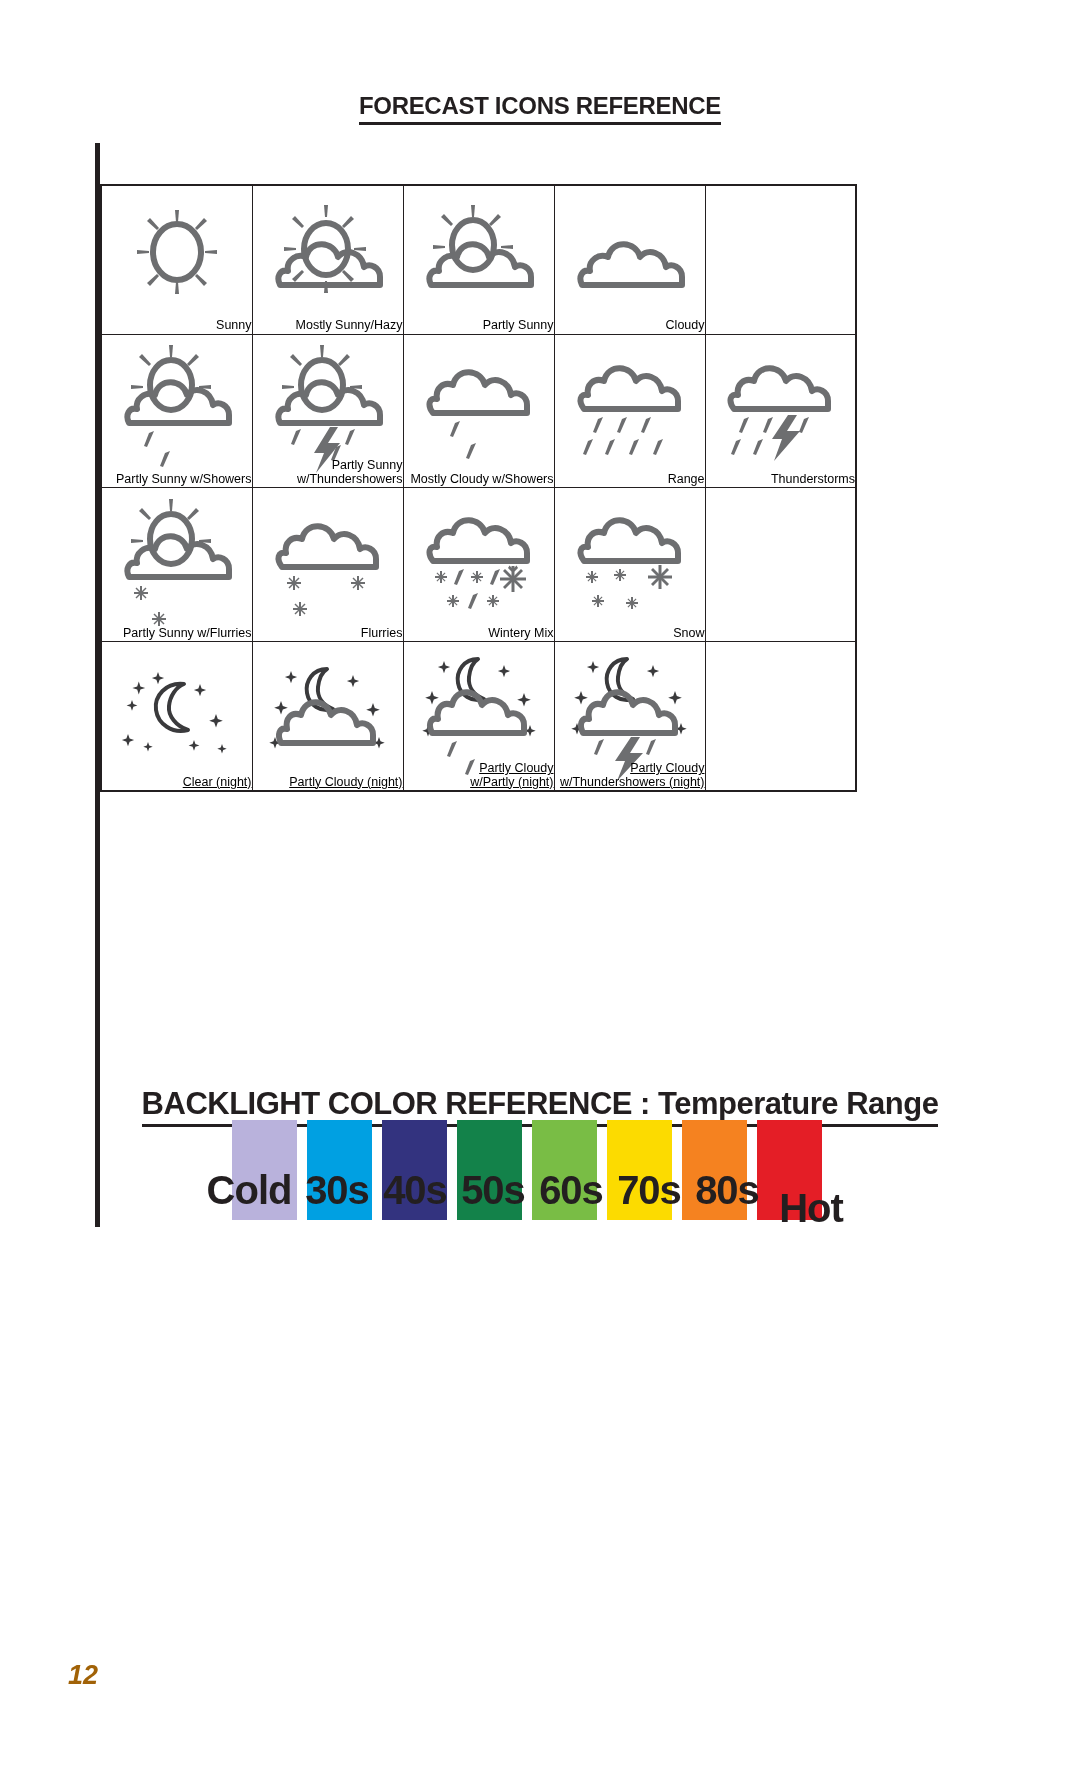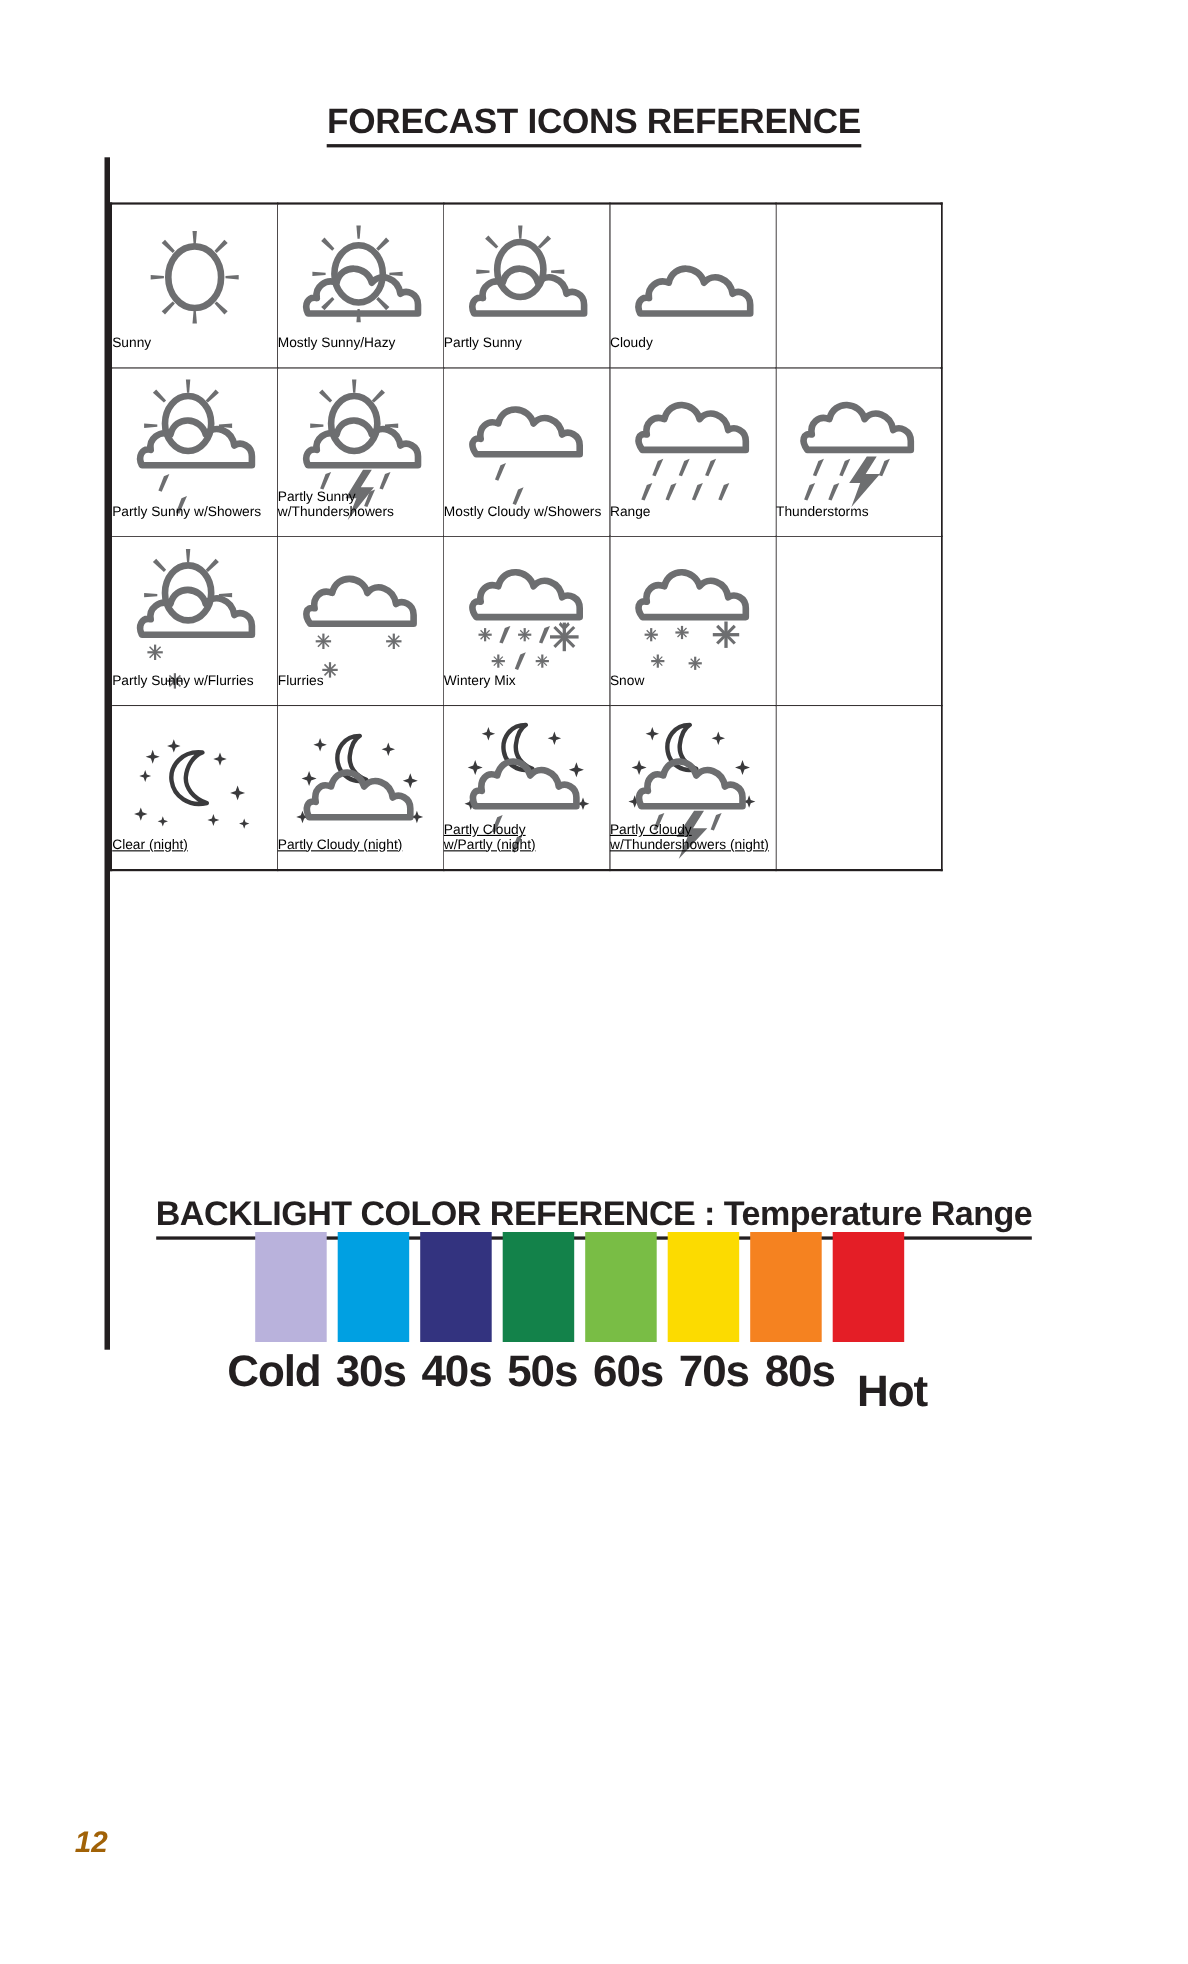--- a/index.html
+++ b/index.html
@@ -26,21 +26,21 @@
     letter-spacing: -0.3px;
     white-space: nowrap;
   }
   .heading .u {
     border-bottom: 3px solid #231f20;
     padding-bottom: 2px;
     display: inline-block;
   }
   #forecast-heading {
     left: 0; right: 0; top: 92px;
-    font-size: 32px;
+    font-size: 24px;
   }
   #backlight-heading {
     left: 0; right: 0; top: 1046px;
     font-size: 31px;
     margin-top: 40px;
   }
   #backlight-heading .u { letter-spacing: -0.5px; }
 
   
   #left-rule {
@@ -81,26 +81,26 @@
     left: 0; right: 0; top: 0;
     bottom: 16px;
     display: flex;
     align-items: center;
     justify-content: center;
   }
   .icon-art svg { display: block; overflow: visible; }
   .cell-label {
     position: relative;
     width: 100%;
-    text-align: left;
+    text-align: right;
     font-size: 12.5px;
     line-height: 13.5px;
     color: #000;
     font-family: "Liberation Sans", sans-serif;
-    padding-bottom: 15px;
+    padding-bottom: 1px;
     z-index: 3;
   }
   .cell-label span { display: block; }
   tr.r1 td { height: 148px; }
   tr.r2 td { height: 152px; }
   tr.r3 td { height: 152px; }
   tr.r4 td { height: 148px; text-decoration: underline; }
 
   .ico-stroke { fill: none; stroke: #6d6e70; stroke-width: 6; stroke-linecap: round; stroke-linejoin: round; }
   .ico-fill { fill: #6d6e70; }
@@ -114,21 +114,21 @@
     display: flex;
     gap: 10px;
   }
   .swatch {
     width: 65px;
     height: 100%;
     flex: 0 0 65px;
   }
   #temp-row {
     position: absolute;
-    left: 200px; top: 1222px;
+    left: 200px; top: 1165px;
     width: 690px; height: 50px;
     display: flex;
     align-items: center;
   }
   .temp-label {
     flex: 0 0 auto;
     text-align: center;
     font-size: 40px;
     font-weight: bold;
     color: #231f20;

